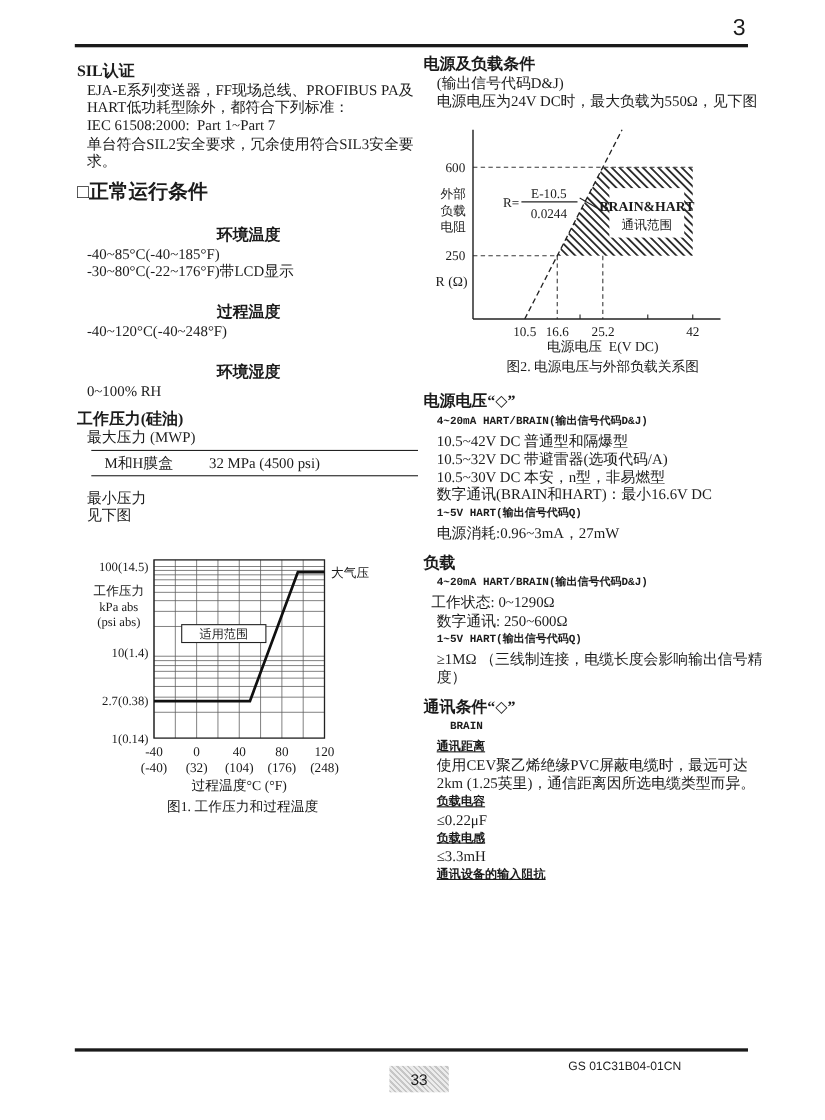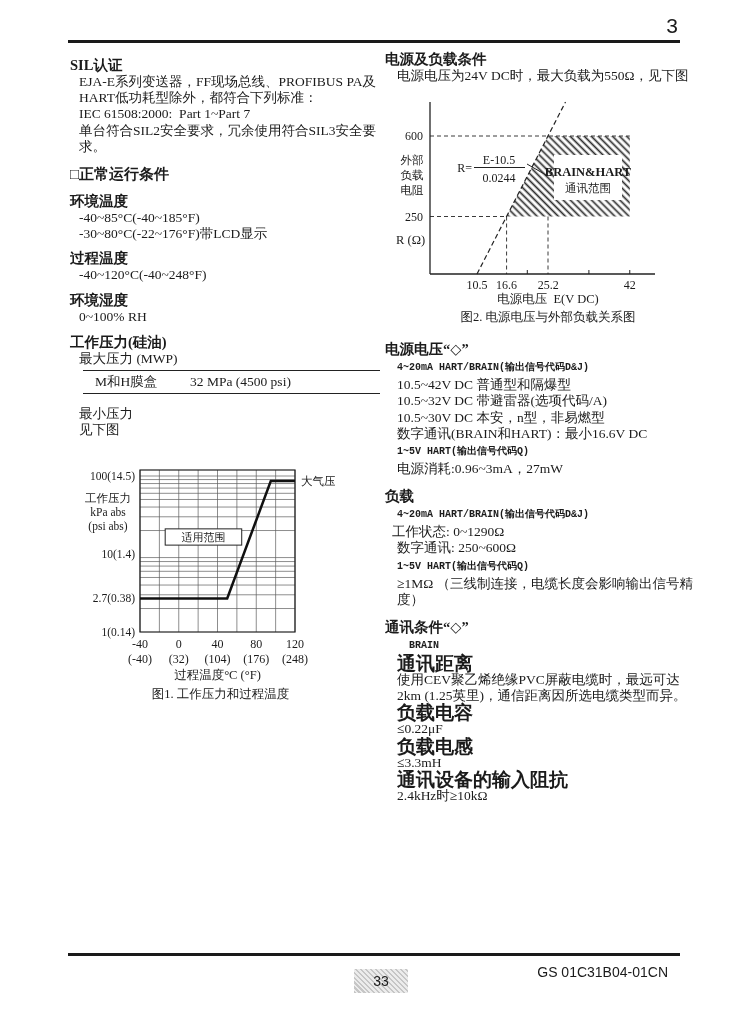--- a/index.html
+++ b/index.html
@@ -7,35 +7,35 @@
         font-family:"Liberation Serif","DejaVu Serif",serif;color:#1b1b1b;}
   .rule{position:absolute;background:#1a1a1a;height:3px;}
   .rule-top{left:68px;top:40px;width:612px;}
   .rule-bottom{left:68px;top:953px;width:612px;}
   .corner-num{position:absolute;left:655px;top:14px;width:34px;text-align:center;
         font-size:21px;font-family:"Liberation Sans","DejaVu Sans",sans-serif;}
   .col{position:absolute;}
   .col-left{left:70px;top:56px;width:312px;}
   .col-right{left:385px;top:50px;width:332px;}
   .h-sec{font-size:14.5px;font-weight:bold;line-height:18px;margin:0;}
-  .h-big{font-size:15px;font-weight:bold;line-height:22px;margin:8px 0 4px 0;}
-  .h-sub{font-size:19px;font-weight:bold;line-height:17px;margin:0 0 0 9px;}
+  .h-big{font-size:18px;font-weight:bold;line-height:22px;margin:8px 0 4px 0;}
+  .h-sub{font-size:11px;font-weight:bold;line-height:17px;margin:0 0 0 9px;text-decoration:underline;}
   .ln{font-size:13.5px;line-height:16.2px;margin:0 0 0 9px;}
   .ln-mono{font-family:Liberation Mono, monospace;
-        font-size:10px;font-weight:bold;line-height:17px;margin:1px 0 1px 9px;} .mt6{margin-top:7px;} .mt8{margin-top:8px;}
+        font-size:10px;font-weight:bold;line-height:17px;margin:1px 0 1px 9px;} .mt6{margin-top:20px;text-align:center;} .mt8{margin-top:8px;}
   .mt10{margin-top:10px;} .mt12{margin-top:12px;}
   .spec-table{margin:3px 0 0 13px;width:285px;border-top:1.5px solid #222;
         border-bottom:1.5px solid #222;padding:2px 0 3px 12px;
         display:flex;font-size:13.5px;line-height:17px;}
   .spec-table .cap{width:95px;}
   .figure-svg{display:block;}
   .fig1{margin:2px 0 0 5px;}
   .fig2{margin:8px 0 0 3px;}
-  .footer-doc{position:absolute;left:468px;top:964px;width:200px;text-align:right;
-        font-size:14px;font-family:"Liberation Sans","DejaVu Sans",sans-serif;}
+  .footer-doc{position:absolute;left:468px;top:964px;width:200px;text-align:center;
+        font-size:11px;font-family:"Liberation Sans","DejaVu Sans",sans-serif;}
   .footer-page{position:absolute;left:354px;top:969px;width:54px;height:24px;
         line-height:24px;text-align:center;font-size:14px;
         font-family:"Liberation Sans","DejaVu Sans",sans-serif;
         background:repeating-linear-gradient(45deg,#c6c6c6 0 1.5px,#ececec 1.5px 3.5px);}
 </style>
 </head>
 <body>
 
 <div class="page">
 
@@ -132,20 +132,21 @@
         <text x="220" y="223" font-size="12" text-anchor="middle" fill="#1b1b1b" font-family="&quot;Liberation Serif&quot;,&quot;DejaVu Serif&quot;,serif">(248)</text>
         <text x="142.5" y="239" font-size="12.5" text-anchor="middle" fill="#1b1b1b" font-family="&quot;Liberation Serif&quot;,&quot;DejaVu Serif&quot;,serif">过程温度°C (°F)</text>
         <text x="145.5" y="258" font-size="12.5" text-anchor="middle" fill="#1b1b1b" font-family="&quot;Liberation Serif&quot;,&quot;DejaVu Serif&quot;,serif">图1. 工作压力和过程温度</text>
       </svg>
   </div>
 
   <div class="col col-right">
 
     <div>
       <p class="h-sec">电源及负载条件</p>
+      <p class="ln" style="margin-left:12px;">(输出信号代码D&amp;J)</p>
       <p class="ln" style="margin-left:12px;">电源电压为24V DC时，最大负载为550Ω，见下图</p>
     </div>
 
     <svg class="figure-svg fig2" width="328" height="240" viewBox="0 0 328 240">
         <defs>
           <pattern id="hatchp" width="5" height="5" patternUnits="userSpaceOnUse" patternTransform="rotate(45)">
             <rect x="0" y="0" width="5" height="5" fill="#fff"></rect>
             <line x1="0" y1="2.5" x2="5" y2="2.5" stroke="#2c2c2c" stroke-width="1.7"></line>
           </pattern>
         </defs>
@@ -206,20 +207,19 @@
       <p class="h-sec mt10">通讯条件“◇”</p>
       <p class="ln-mono" style="margin-left:12px;padding-left:12px;">BRAIN</p>
       <p class="h-sub" style="margin-left:12px;">通讯距离</p>
       <p class="ln" style="margin-left:12px;">使用CEV聚乙烯绝缘PVC屏蔽电缆时，最远可达</p>
       <p class="ln" style="margin-left:12px;">2km (1.25英里)，通信距离因所选电缆类型而异。</p>
       <p class="h-sub" style="margin-left:12px;">负载电容</p>
       <p class="ln" style="margin-left:12px;">≤0.22μF</p>
       <p class="h-sub" style="margin-left:12px;">负载电感</p>
       <p class="ln" style="margin-left:12px;">≤3.3mH</p>
       <p class="h-sub" style="margin-left:12px;">通讯设备的输入阻抗</p>
-      <p class="ln" style="margin-left:12px;">2.4kHz时≥10kΩ</p>
     </div>
   </div>
 
   <div class="rule rule-bottom"></div>
   <div class="footer-doc">GS 01C31B04-01CN</div>
   <div class="footer-page">33</div>
 </div>
 
 </body></html>

